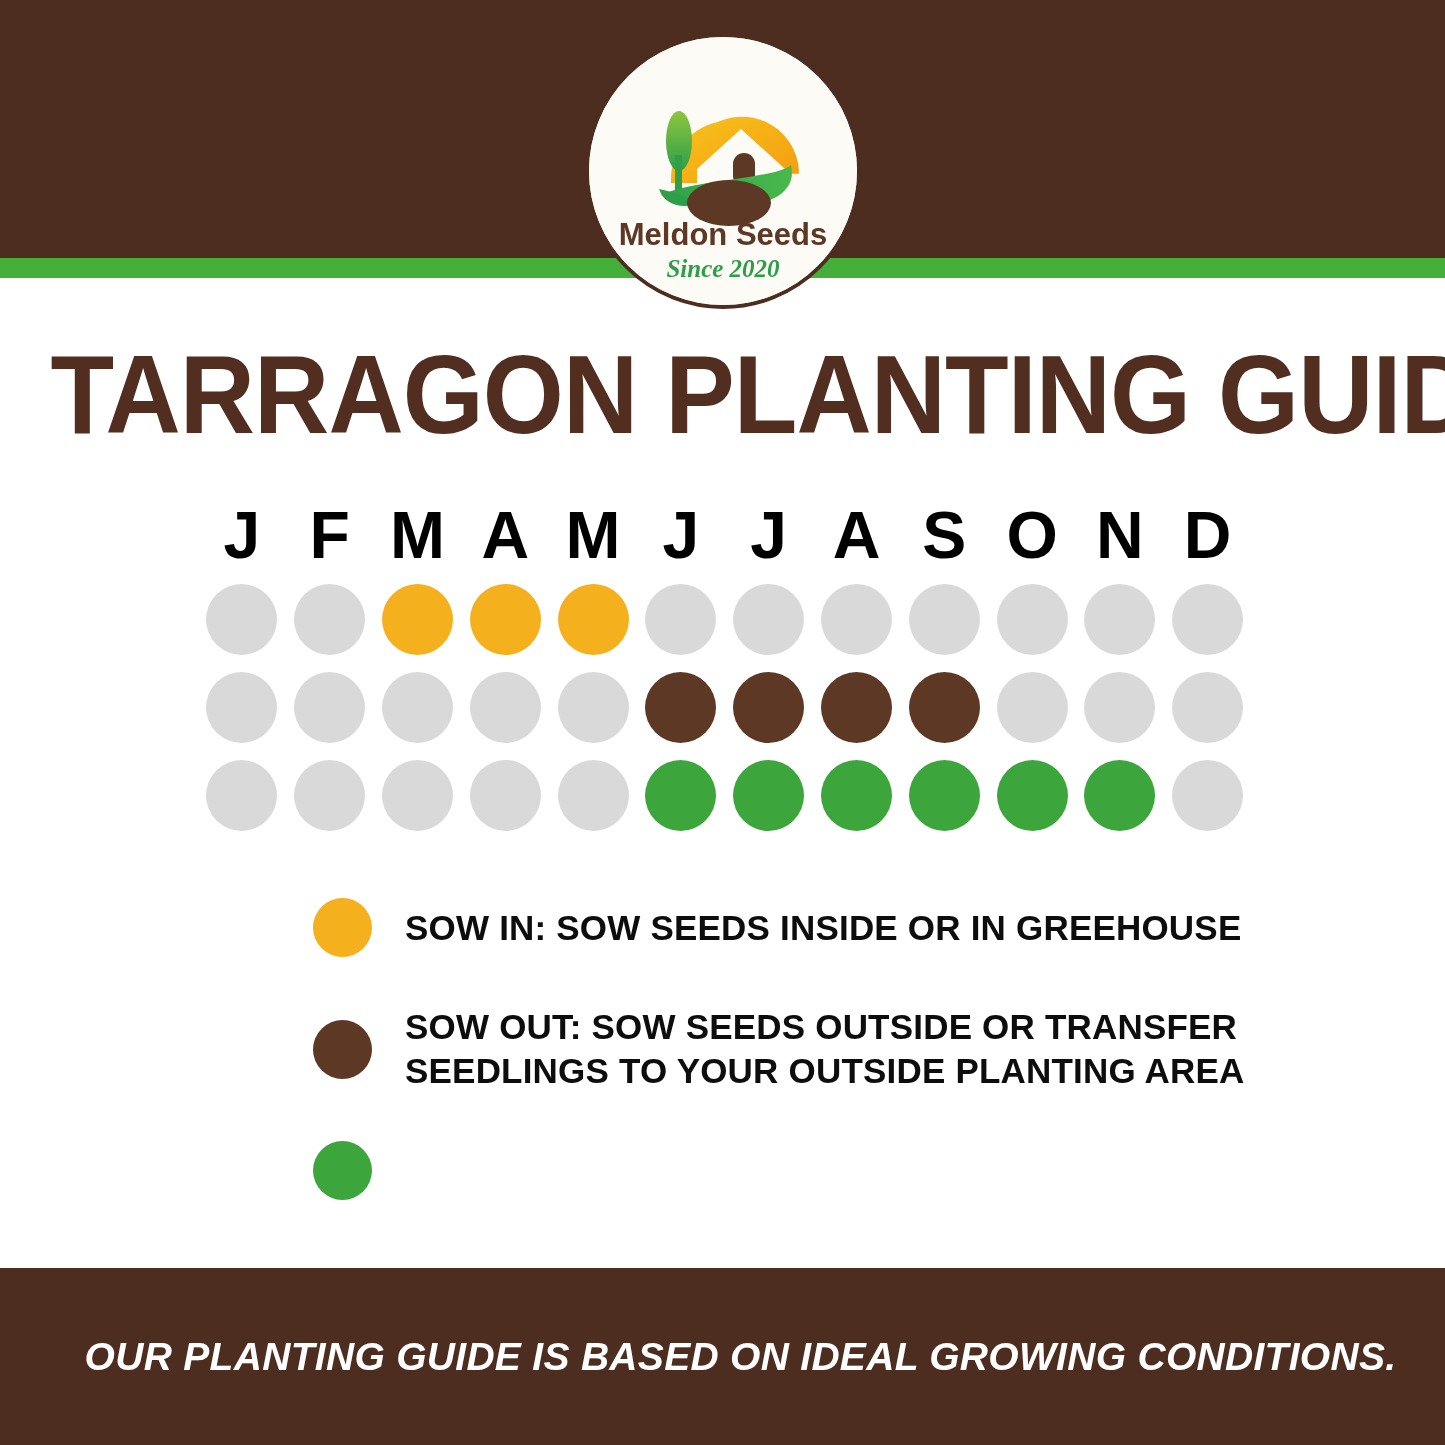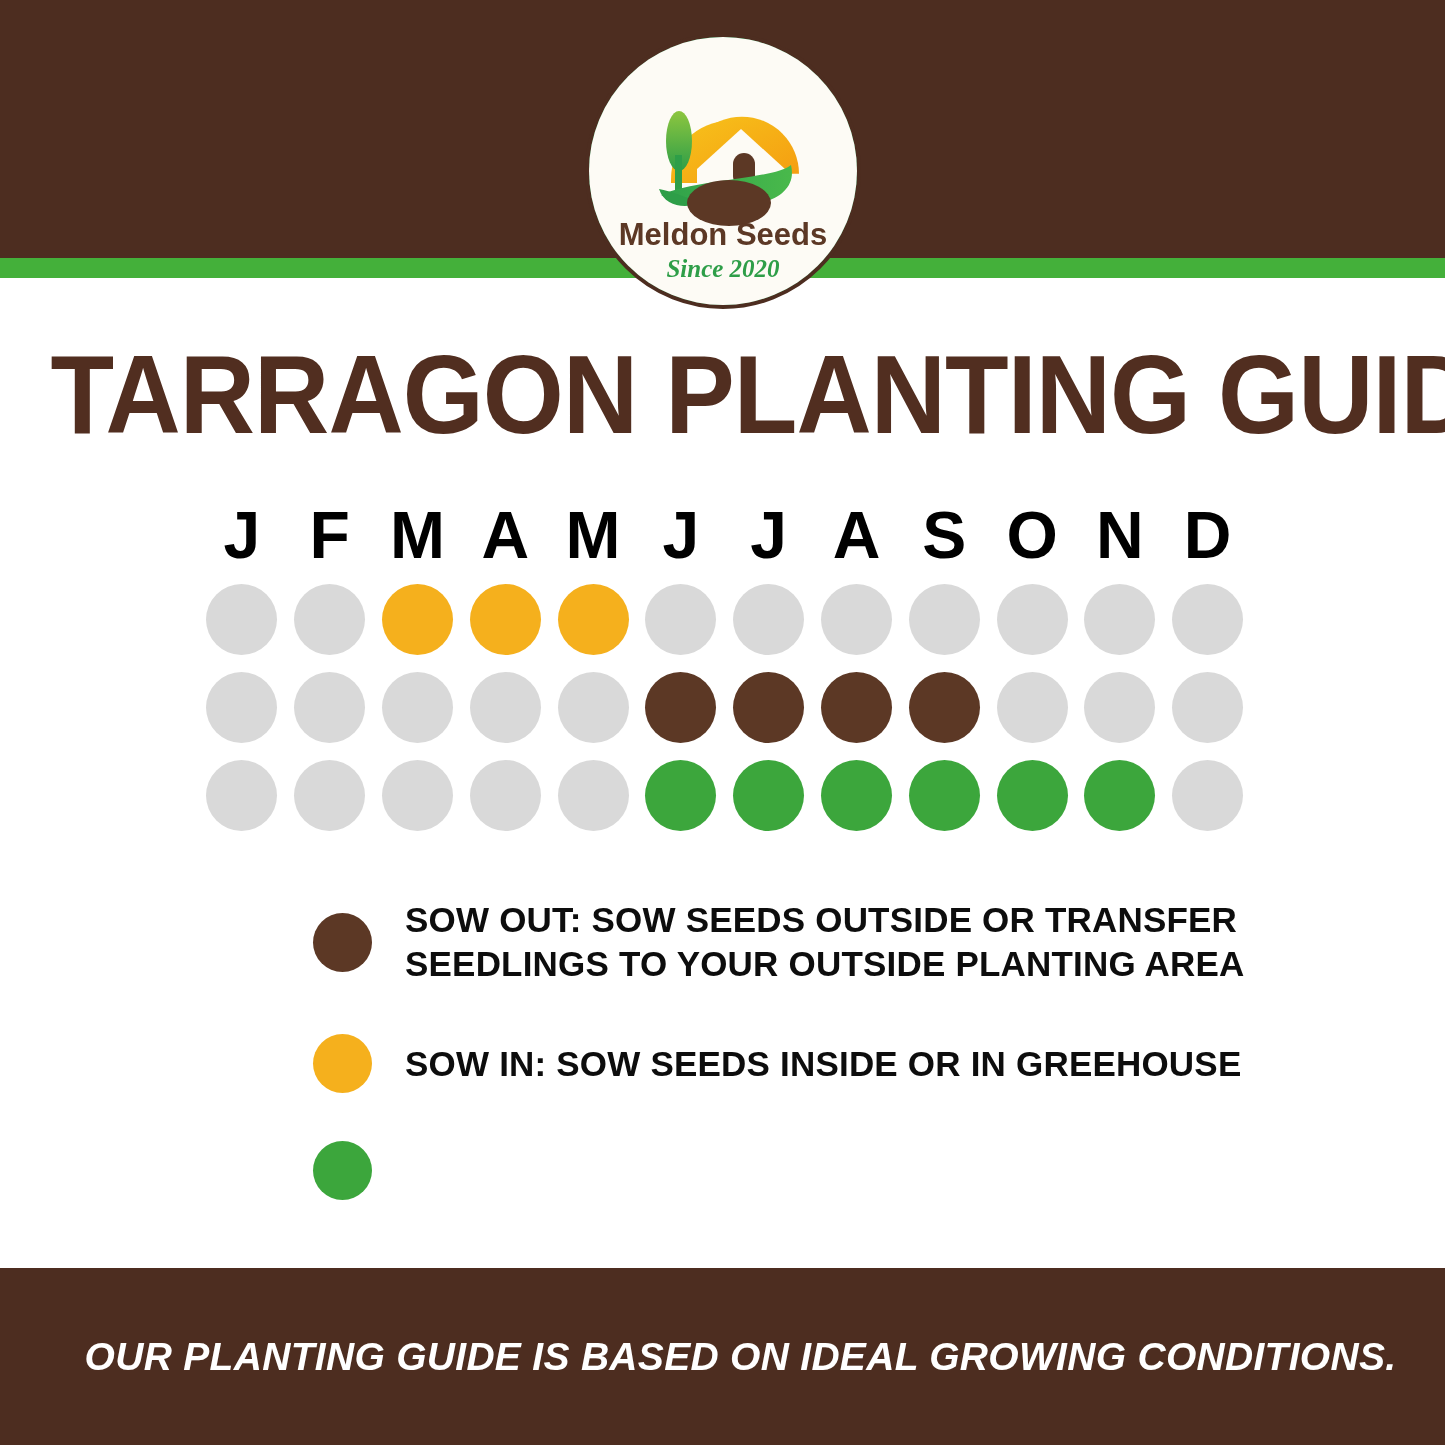--- a/index.html
+++ b/index.html
@@ -19,21 +19,21 @@
   }
   .header-stripe {
     position:absolute; left:0; top:258px; width:1445px; height:20px;
     background:#44B03A;
   }
 
   
   .logo-wrap {
     position:absolute; left:585px; top:33px; width:276px; height:276px;
     border-radius:50%;
-    background:#15803d;
+    background:#e5e5e5;
     border:4px solid #4D2D20;
     overflow:hidden;
   }
   .logo-svg { position:absolute; left:0; top:0; }
 
   
   .title {
     position:absolute; left:0; top:336px; width:1445px;
     text-align:center;
     color:#512E20;
@@ -266,29 +266,29 @@
           <div class="dot" style="background: rgb(60, 166, 60);"></div>
         </div>
         <div class="dot-cell">
           <div class="dot" style="background: rgb(217, 217, 217);"></div>
         </div>
       </div>
   </div>
 
   <div class="legend">
     <div class="legend-row">
+      <div class="legend-dot" style="background: rgb(245, 176, 29);"></div>
+      <div class="legend-text">SOW IN: SOW SEEDS INSIDE OR IN GREEHOUSE</div>
+    </div>
+    <div class="legend-row">
       <div class="legend-dot" style="background: rgb(92, 56, 37);"></div>
       <div class="legend-text">SOW OUT: SOW SEEDS OUTSIDE OR TRANSFER
 SEEDLINGS TO YOUR OUTSIDE PLANTING AREA</div>
     </div>
     <div class="legend-row">
-      <div class="legend-dot" style="background: rgb(245, 176, 29);"></div>
-      <div class="legend-text">SOW IN: SOW SEEDS INSIDE OR IN GREEHOUSE</div>
-    </div>
-    <div class="legend-row">
       <div class="legend-dot" style="background: rgb(60, 166, 60);"></div>
     </div>
   </div>
 
   <div class="footer-bar">
     <div class="footer-line">OUR PLANTING GUIDE IS BASED ON IDEAL GROWING CONDITIONS.</div>
   </div>
 
 </div>
 

